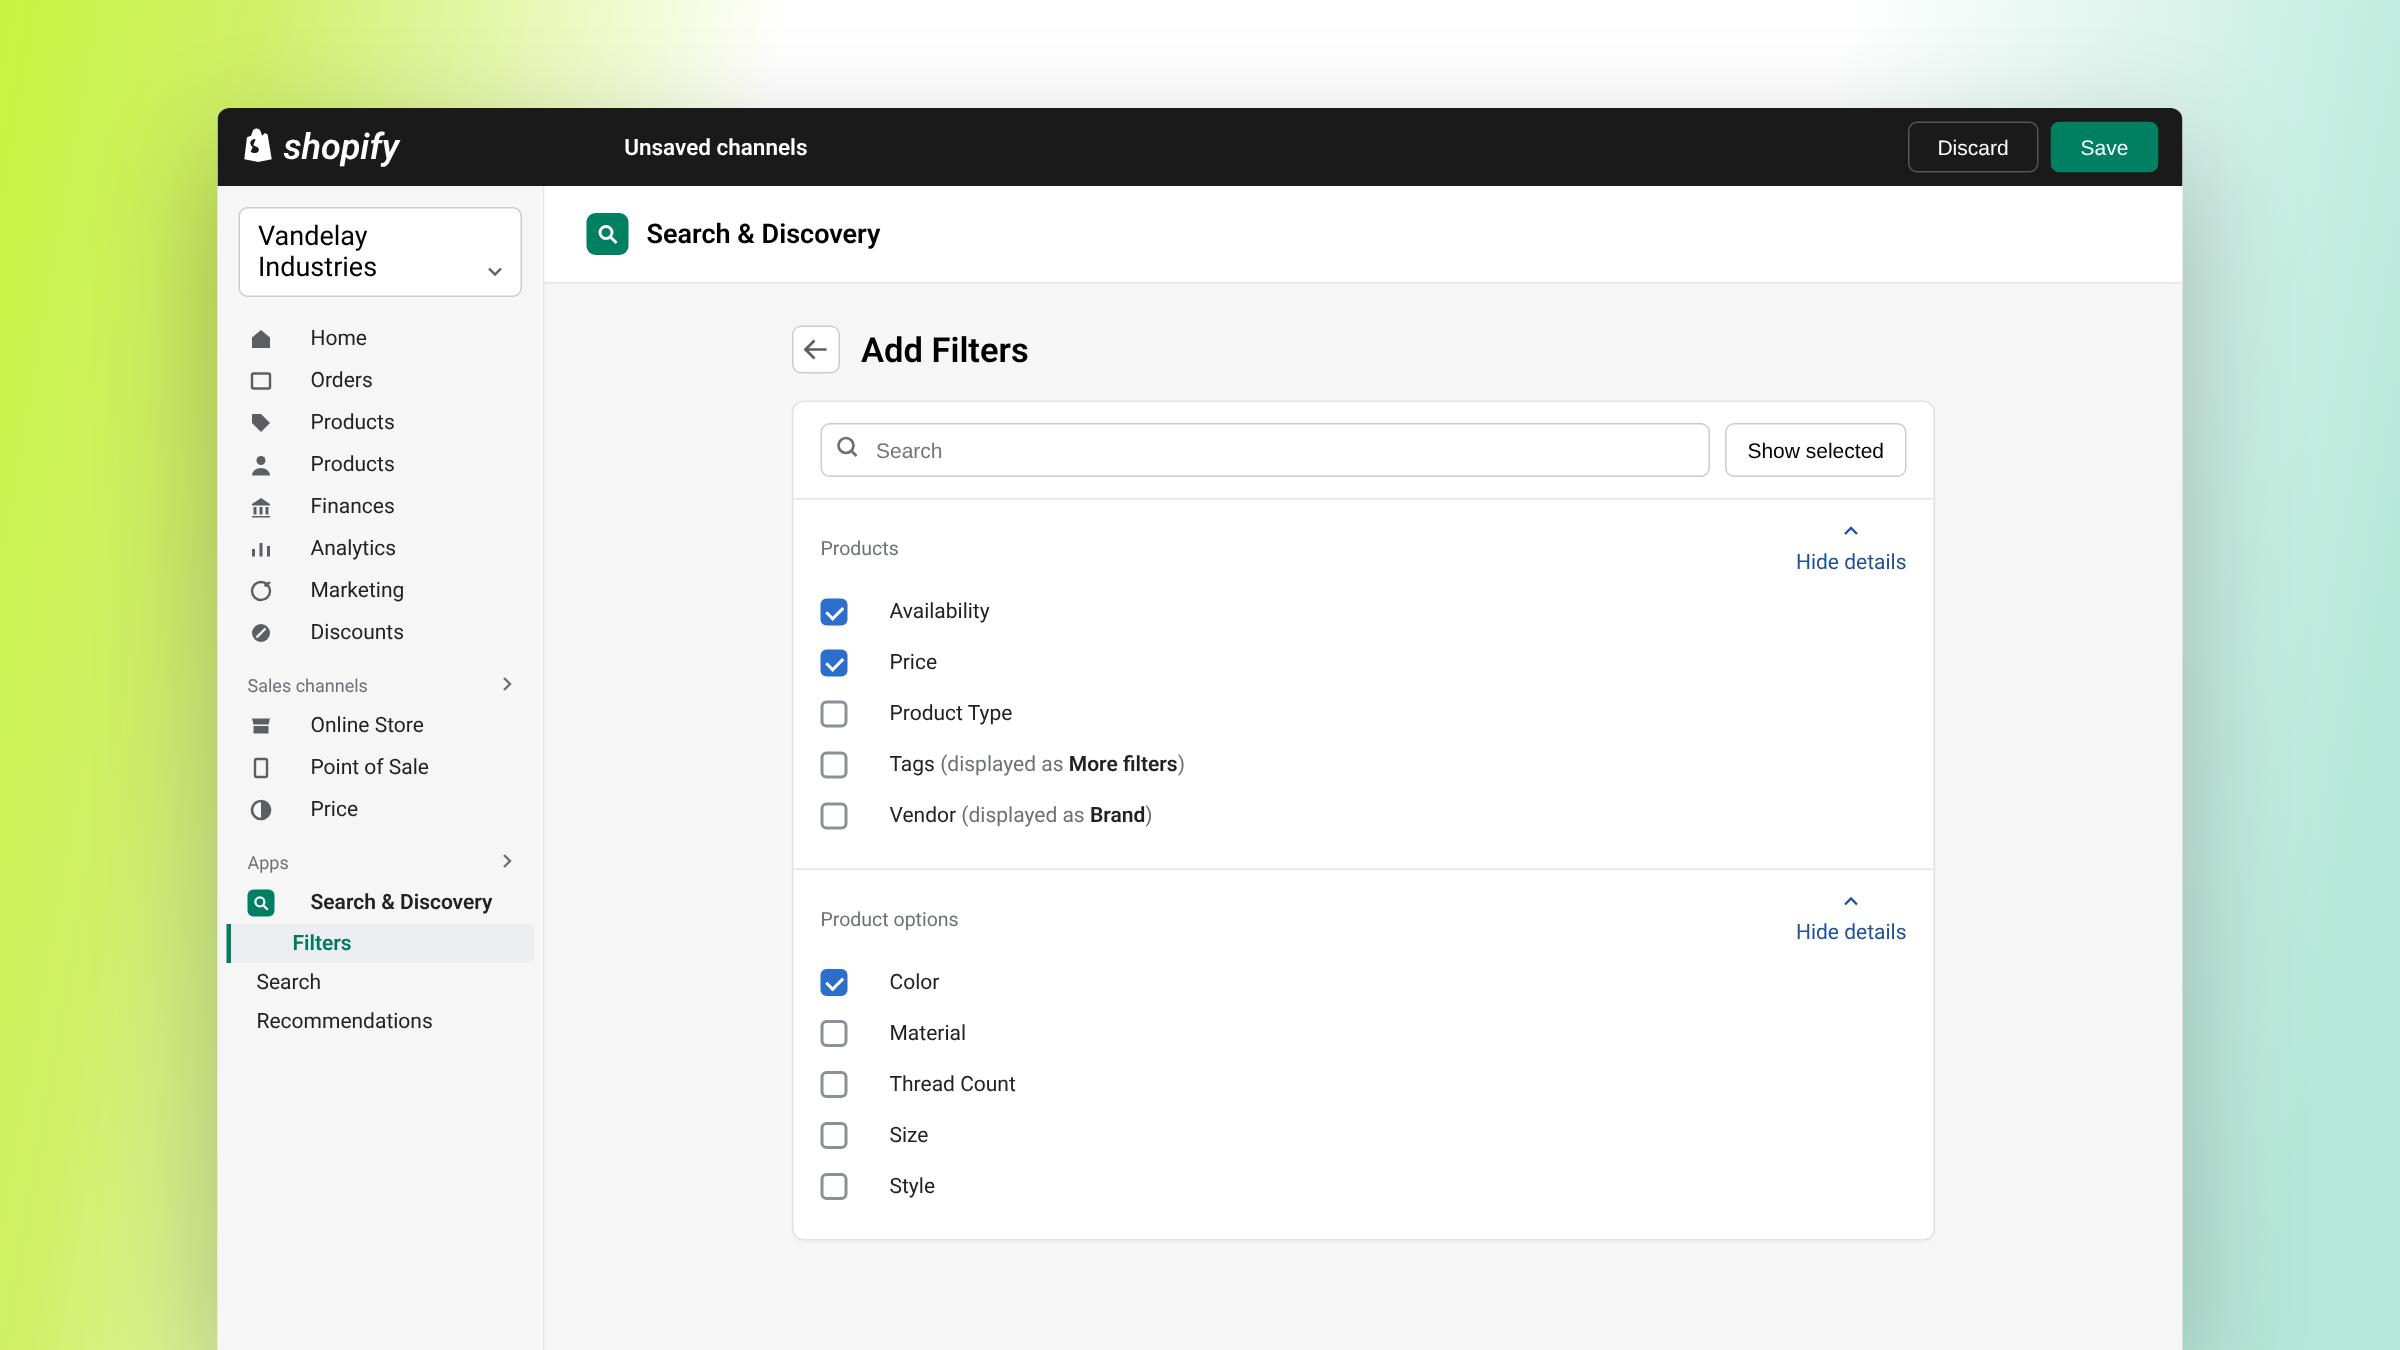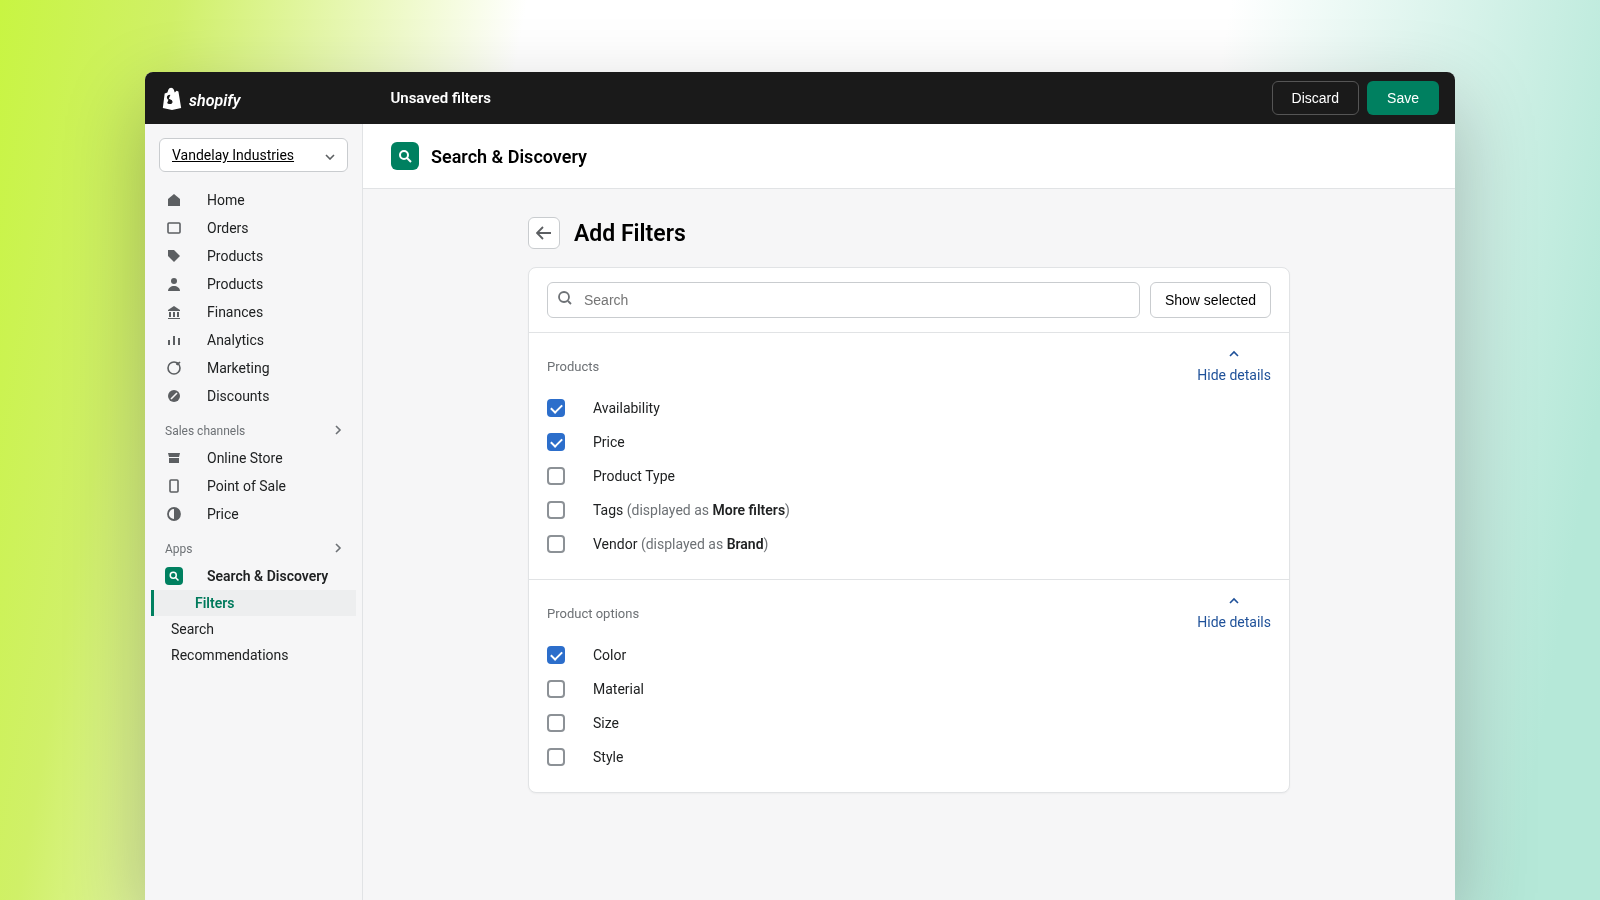--- a/index.html
+++ b/index.html
@@ -23,25 +23,25 @@
 .topbar {
   background: #1a1a1a;
   color: #fff;
   height: 52px;
   display: flex;
   align-items: center;
   padding: 0 16px;
 }
 .logo {
   display: flex;
-  align-items: flex-end;
+  align-items: flex-start;
   gap: 6px;
   font-weight: 600;
   font-style: italic;
-  font-size: 16px;
+  font-size: 24px;
 }
 .logo svg { width: 22px; height: 24px; }
 .topbar-title { margin-left: 150px; font-weight: 600; font-size: 15px; }
 .topbar-actions { margin-left: auto; display: flex; gap: 8px; }
 .btn {
   border-radius: 6px;
   padding: 8px 19px;
   font-size: 14px;
   font-weight: 500;
   cursor: pointer;
@@ -66,23 +66,22 @@
 }
 .store-select {
   margin: 0 8px 14px 8px;
   background: #fff;
   border: 1px solid #c9cccf;
   border-radius: 6px;
   padding: 8px 12px;
   display: flex;
   align-items: flex-end;
   justify-content: space-between;
-  font-size: 14px;
+  font-size: 18px;
   cursor: pointer;
-  text-decoration: underline;
 }
 .nav-item {
   display: flex;
   align-items: center;
   gap: 24px;
   padding: 5px 14px;
   font-size: 14px;
   color: #202223;
   cursor: pointer;
   border-radius: 4px;
@@ -200,21 +199,21 @@
 <div class="app-frame">
 
   <div class="topbar">
     <div class="logo">
       <svg viewBox="0 0 24 26">
         <path fill="#fff" d="M17 5l2 1 3 18-10 2-10-2 2-16 3-1 1-3c1-3 5-3 6 0l1 3 2-2z"></path>
         <path fill="#1a1a1a" d="M10 10c-2 0-3 1-3 2.5s1 2 2.5 2.5 2.5 1 2.5 2-1 2-2.5 2c-1 0-2-.5-2.5-1" stroke="#1a1a1a" stroke-width="1.2"></path>
       </svg>
       <span>shopify</span>
     </div>
-    <div class="topbar-title">Unsaved filters</div>
+    <div class="topbar-title">Unsaved channels</div>
     <div class="topbar-actions">
       <button class="btn btn-discard">Discard</button>
       <button class="btn btn-save">Save</button>
     </div>
   </div>
 
   <div class="body-row">
     <div class="sidebar">
       <div class="store-select">
         <span>Vandelay Industries</span>
@@ -426,20 +425,24 @@
                   <div class="filter-row">
                     <span class="cbox checked"></span>
                     <span class="flabel">Color</span>
                   </div>
                   <div class="filter-row">
                     <span class="cbox"></span>
                     <span class="flabel">Material</span>
                   </div>
                   <div class="filter-row">
                     <span class="cbox"></span>
+                    <span class="flabel">Thread Count</span>
+                  </div>
+                  <div class="filter-row">
+                    <span class="cbox"></span>
                     <span class="flabel">Size</span>
                   </div>
                   <div class="filter-row">
                     <span class="cbox"></span>
                     <span class="flabel">Style</span>
                   </div>
                 </div>
               </div>
           </div>
         </div>

